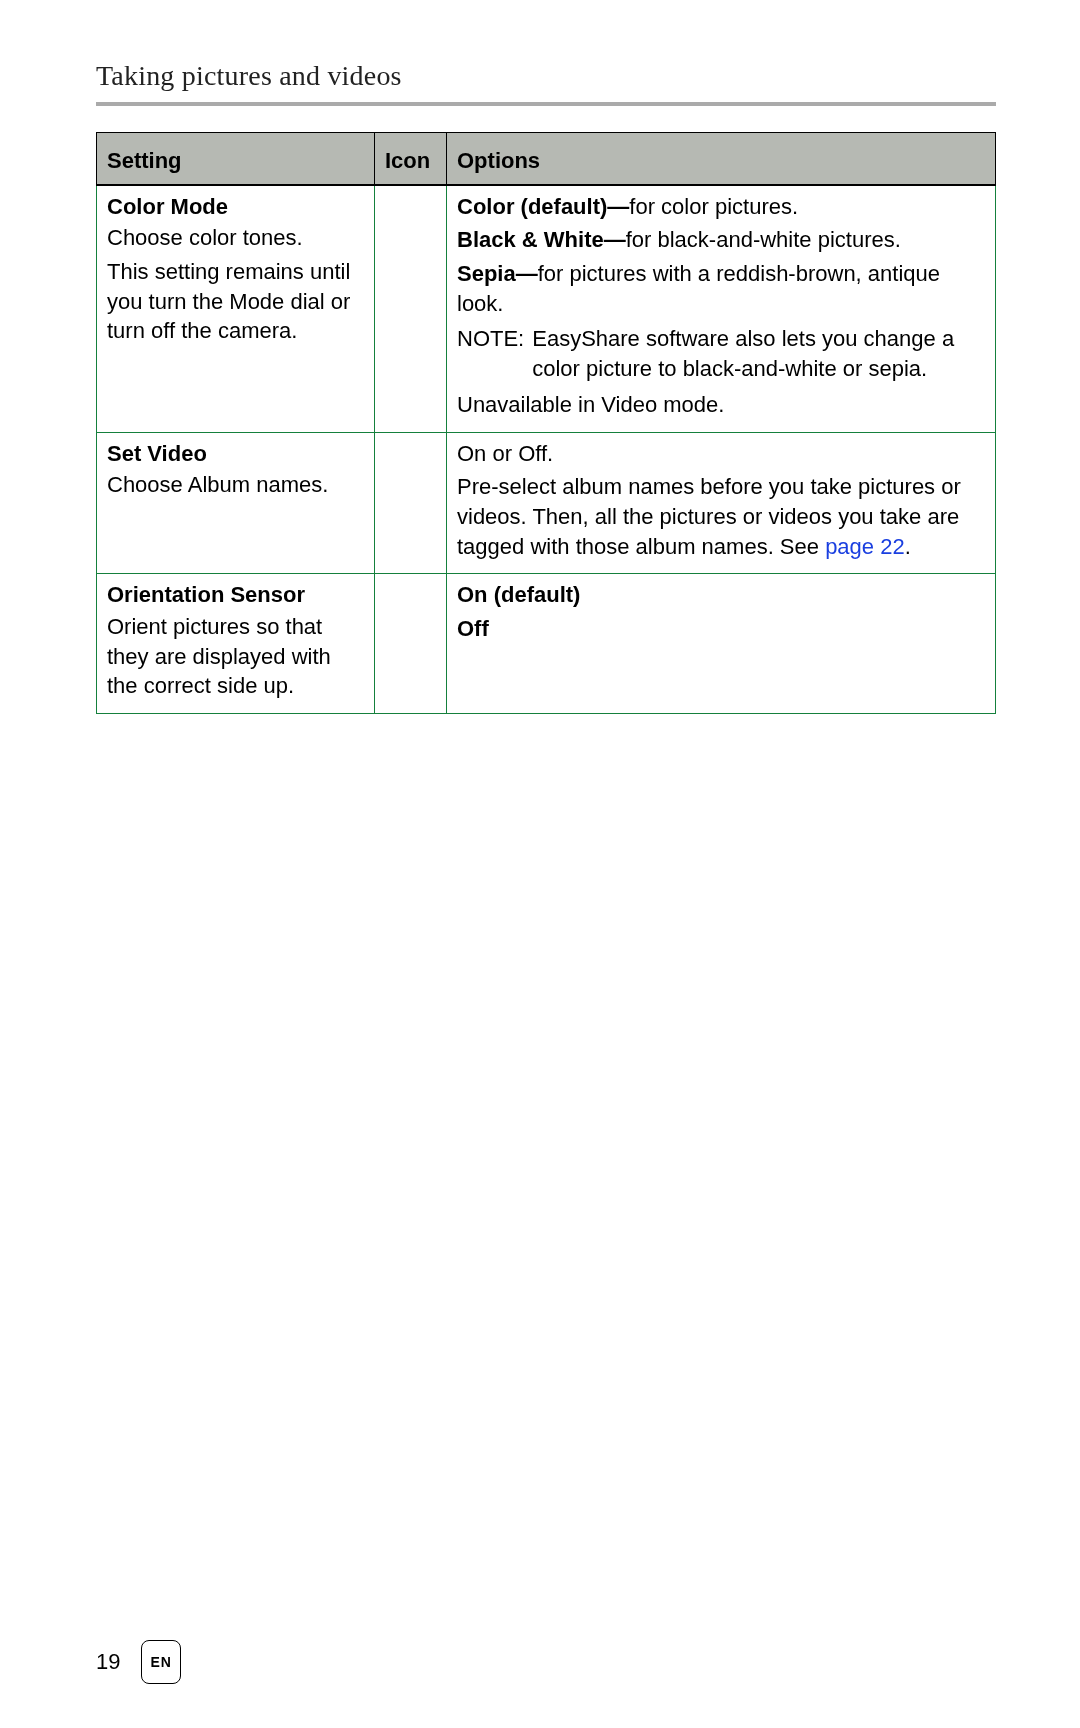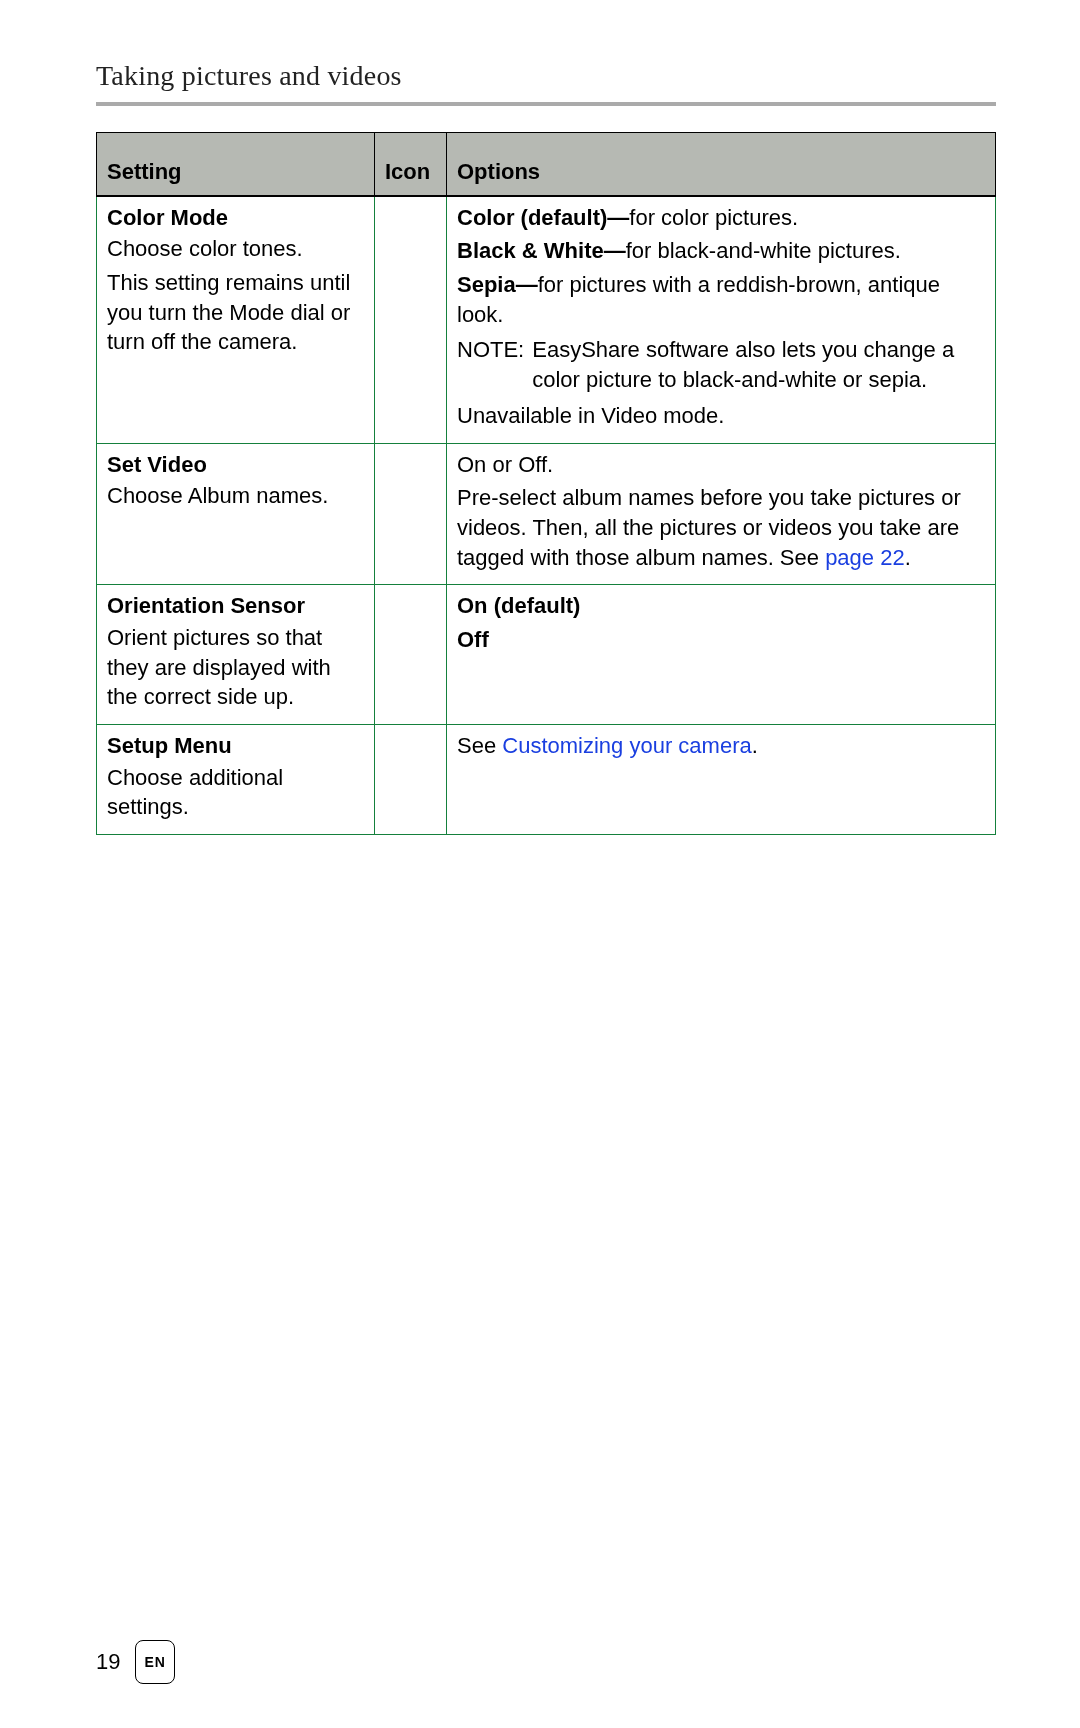--- a/index.html
+++ b/index.html
@@ -43,21 +43,21 @@
     vertical-align: top;
     padding: 6px 10px 8px 10px;
     font-size: 22px;
     line-height: 1.35;
   }
   table.settings th {
     background: #b6b9b3;
     font-weight: 700;
     border: 1px solid #000;
     border-bottom: 2px solid #000;
-    padding-top: 24px;
+    padding-top: 13px;
     padding-bottom: 8px;
   }
   table.settings td {
     border: 1px solid #15803d;
   }
   .setting-title {
     font-weight: 700;
     display: block;
     margin-bottom: 2px;
   }
@@ -74,32 +74,33 @@
   .note-label { white-space: nowrap; }
   .note-body { }
   .link { color: #1a3fe0; }
   .footer {
     position: absolute;
     bottom: 44px;
     left: 96px;
     font-size: 22px;
     display: flex;
     align-items: center;
-    gap: 15px;
+    gap: 8px;
   }
   .lang-pill {
     display: inline-flex;
     align-items: center;
     justify-content: center;
     border: 1.5px solid #000;
     border-radius: 8px;
     font-size: 14px;
     font-weight: 700;
     padding: 13px 8px;
     letter-spacing: 1px;
+    margin-left: 13px;
   }
 </style>
 </head>
 <body>
 
 <div class="page">
   <h1 class="section-title">Taking pictures and videos</h1>
   <div class="rule"></div>
 
   <table class="settings">
@@ -162,30 +163,20 @@
           <span class="setting-title">Orientation Sensor</span>
           <span class="setting-sub">Orient pictures so that they are displayed with the correct side up.</span>
         </td>
         <td></td>
         <td>
           <span class="opt-line opt-bold">On (default)</span>
           <span class="opt-line opt-bold">Off</span>
         </td>
       </tr>
 
-      <tr>
-        <td>
-          <span class="setting-title">Setup Menu</span>
-          <span class="setting-sub">Choose additional settings.</span>
-        </td>
-        <td></td>
-        <td>
-          <span>See </span><span class="link">Customizing your camera</span><span>.</span>
-        </td>
-      </tr>
     </tbody>
   </table>
 
   <div class="footer">
     <span>19</span>
     <span class="lang-pill">EN</span>
   </div>
 </div>
 
 </body></html>

